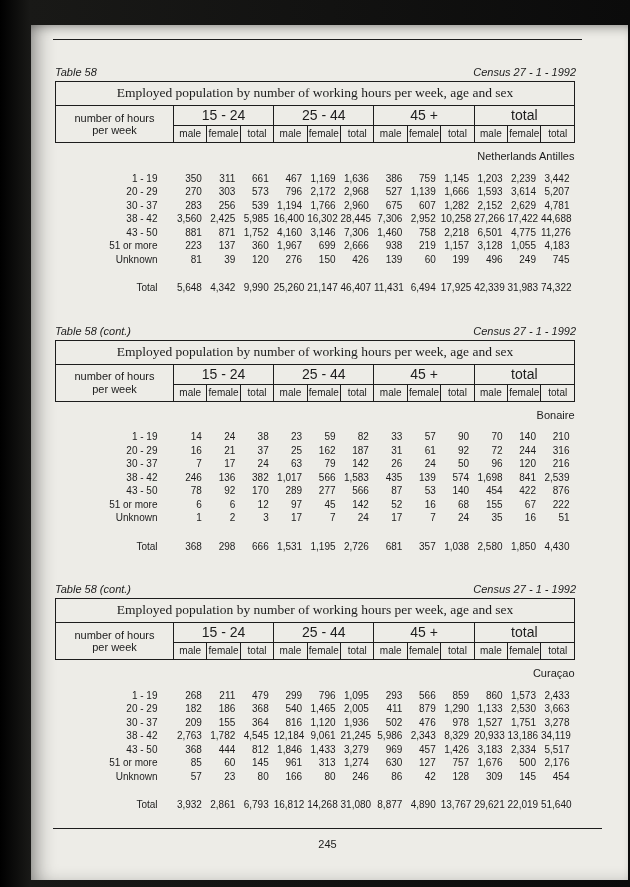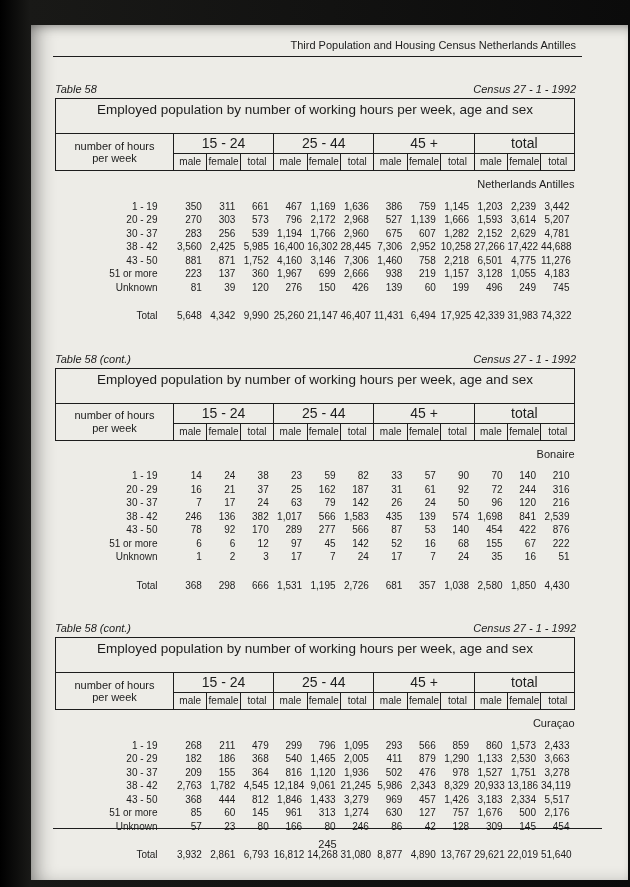--- a/index.html
+++ b/index.html
@@ -28,42 +28,41 @@
 
   .table-section { margin-top: 26px; }
   .table-section + .table-section { margin-top: 30px; }
   .caption-row {
     display: flex; justify-content: space-between; align-items: flex-end;
     font-size: 11px; margin-bottom: 3px; font-style: italic;
   }
   table.census-table { width: 520px; border-collapse: collapse; table-layout: fixed; }
   col.c-hours { width: 118px; }
   thead th { border: 1.2px solid #1d1d1d; font-weight: 400; text-align: center; }
-  th.title { font-size: 13.5px; padding: 3px 2px 16px; }
+  th.title { font-size: 13.5px; padding: 3px 2px 4px; font-family: Liberation Serif, serif; }
   th.grp { font-size: 14px; padding: 1px 0 2px; }
   th.sub { font-size: 10px; padding: 2px 0 3px; }
   th.hours { font-size: 11px; line-height: 12.5px; padding: 2px 10px; }
   tbody td { border: none; font-size: 10px; line-height: 13.5px; text-align: right; white-space: nowrap; }
   tbody td.region { text-align: right; font-size: 11px; padding: 7px 0 8px 13px; }
   tbody td.row-label { padding-right: 16px; }
   tbody td.num { padding-right: 5px; }
   tbody tr.total-row td { padding-top: 15px; }
 
   .footer { position: absolute; left: 22px; right: 26px; bottom: 30px; text-align: center; }
   .footer-rule { border: none; border-top: 1.4px solid #1d1d1d; margin-bottom: 9px; }
   .page-num { font-size: 11px; }
 </style>
 </head>
 <body>
 
 <div class="scan">
   <div class="page">
     <div class="content">
 
-      <div class="doc-header">Third Population and Housing Census Netherlands Antilles</div>
       <hr class="header-rule">
 
       <section class="table-section">
         <div class="caption-row">
           <span>Table 58</span>
           <span>Census 27 - 1 - 1992</span>
         </div>
         <table class="census-table">
           <colgroup>
               <col class="c-hours">

